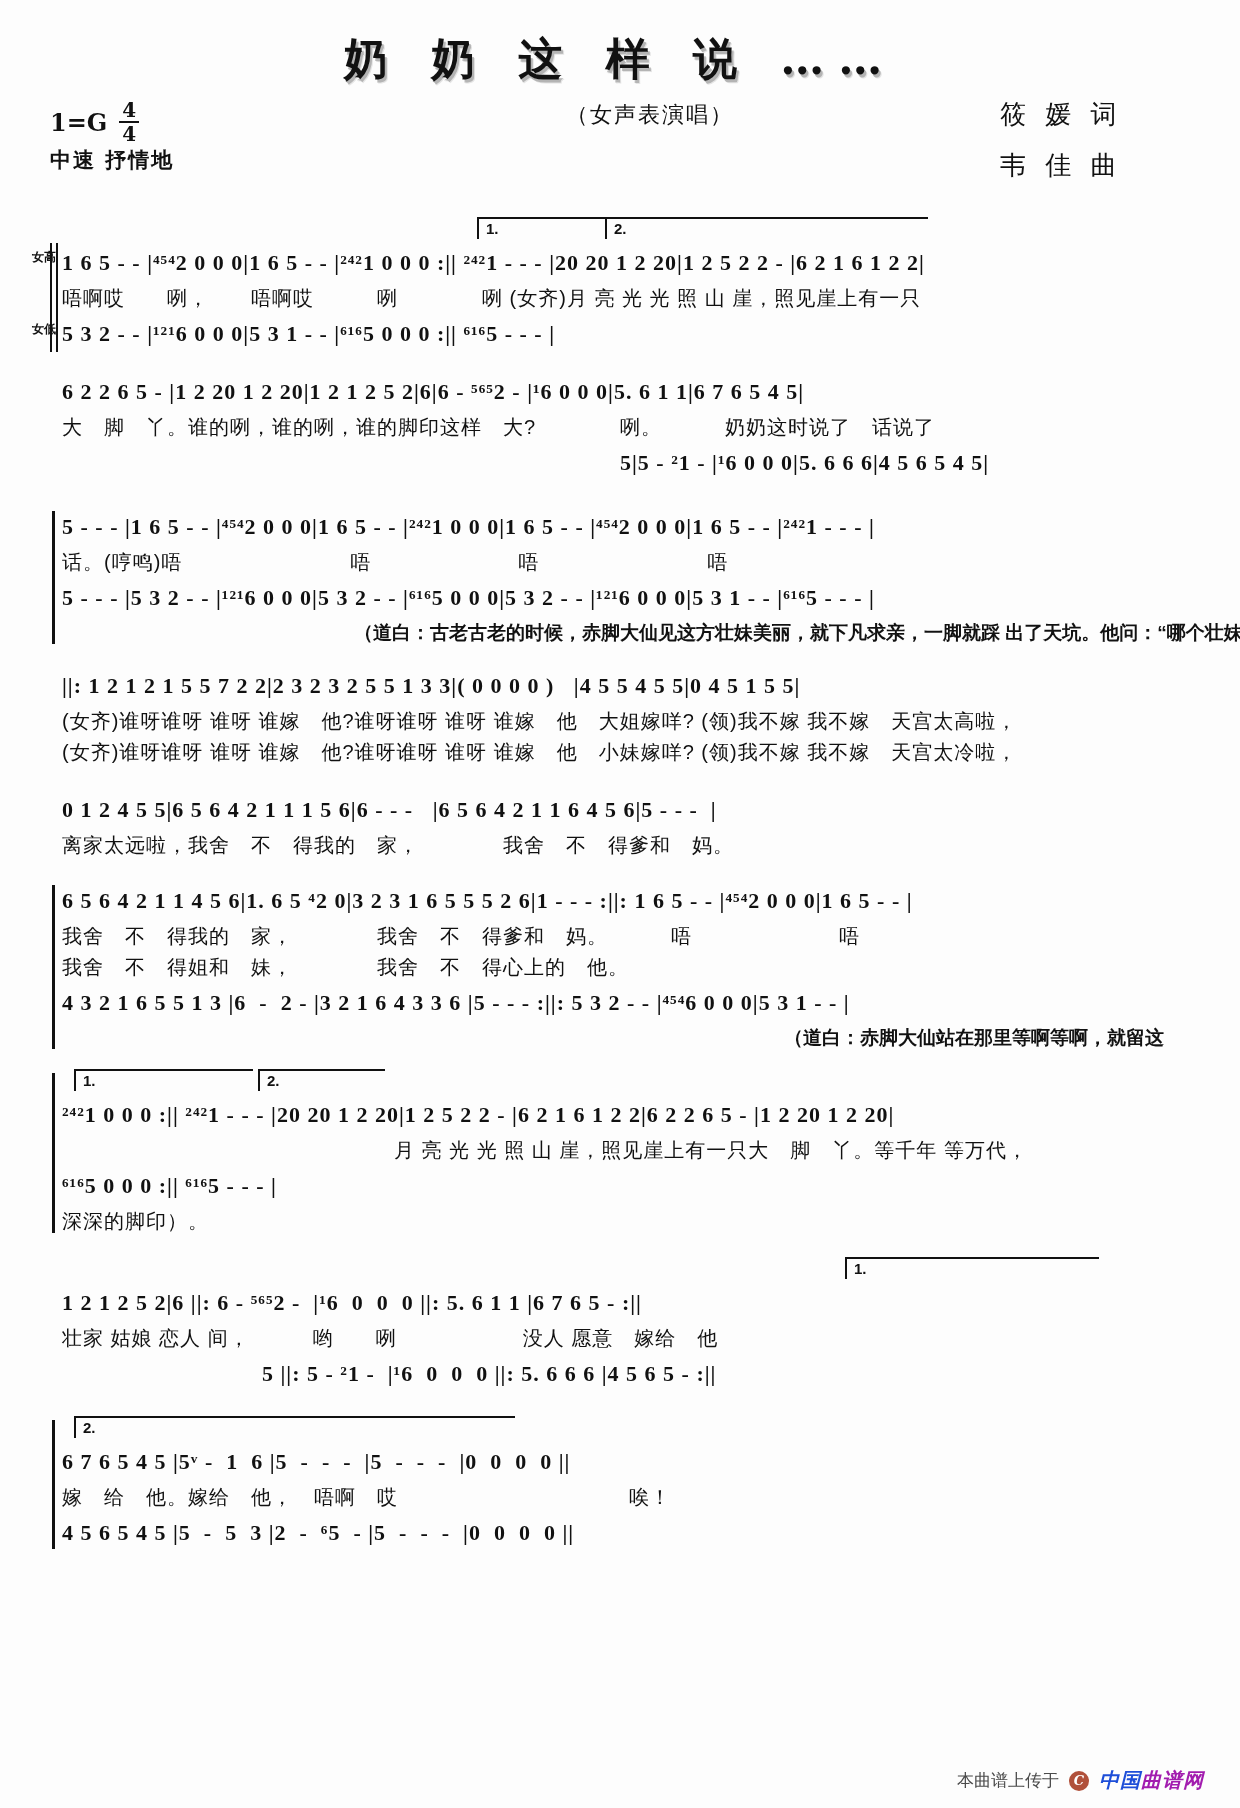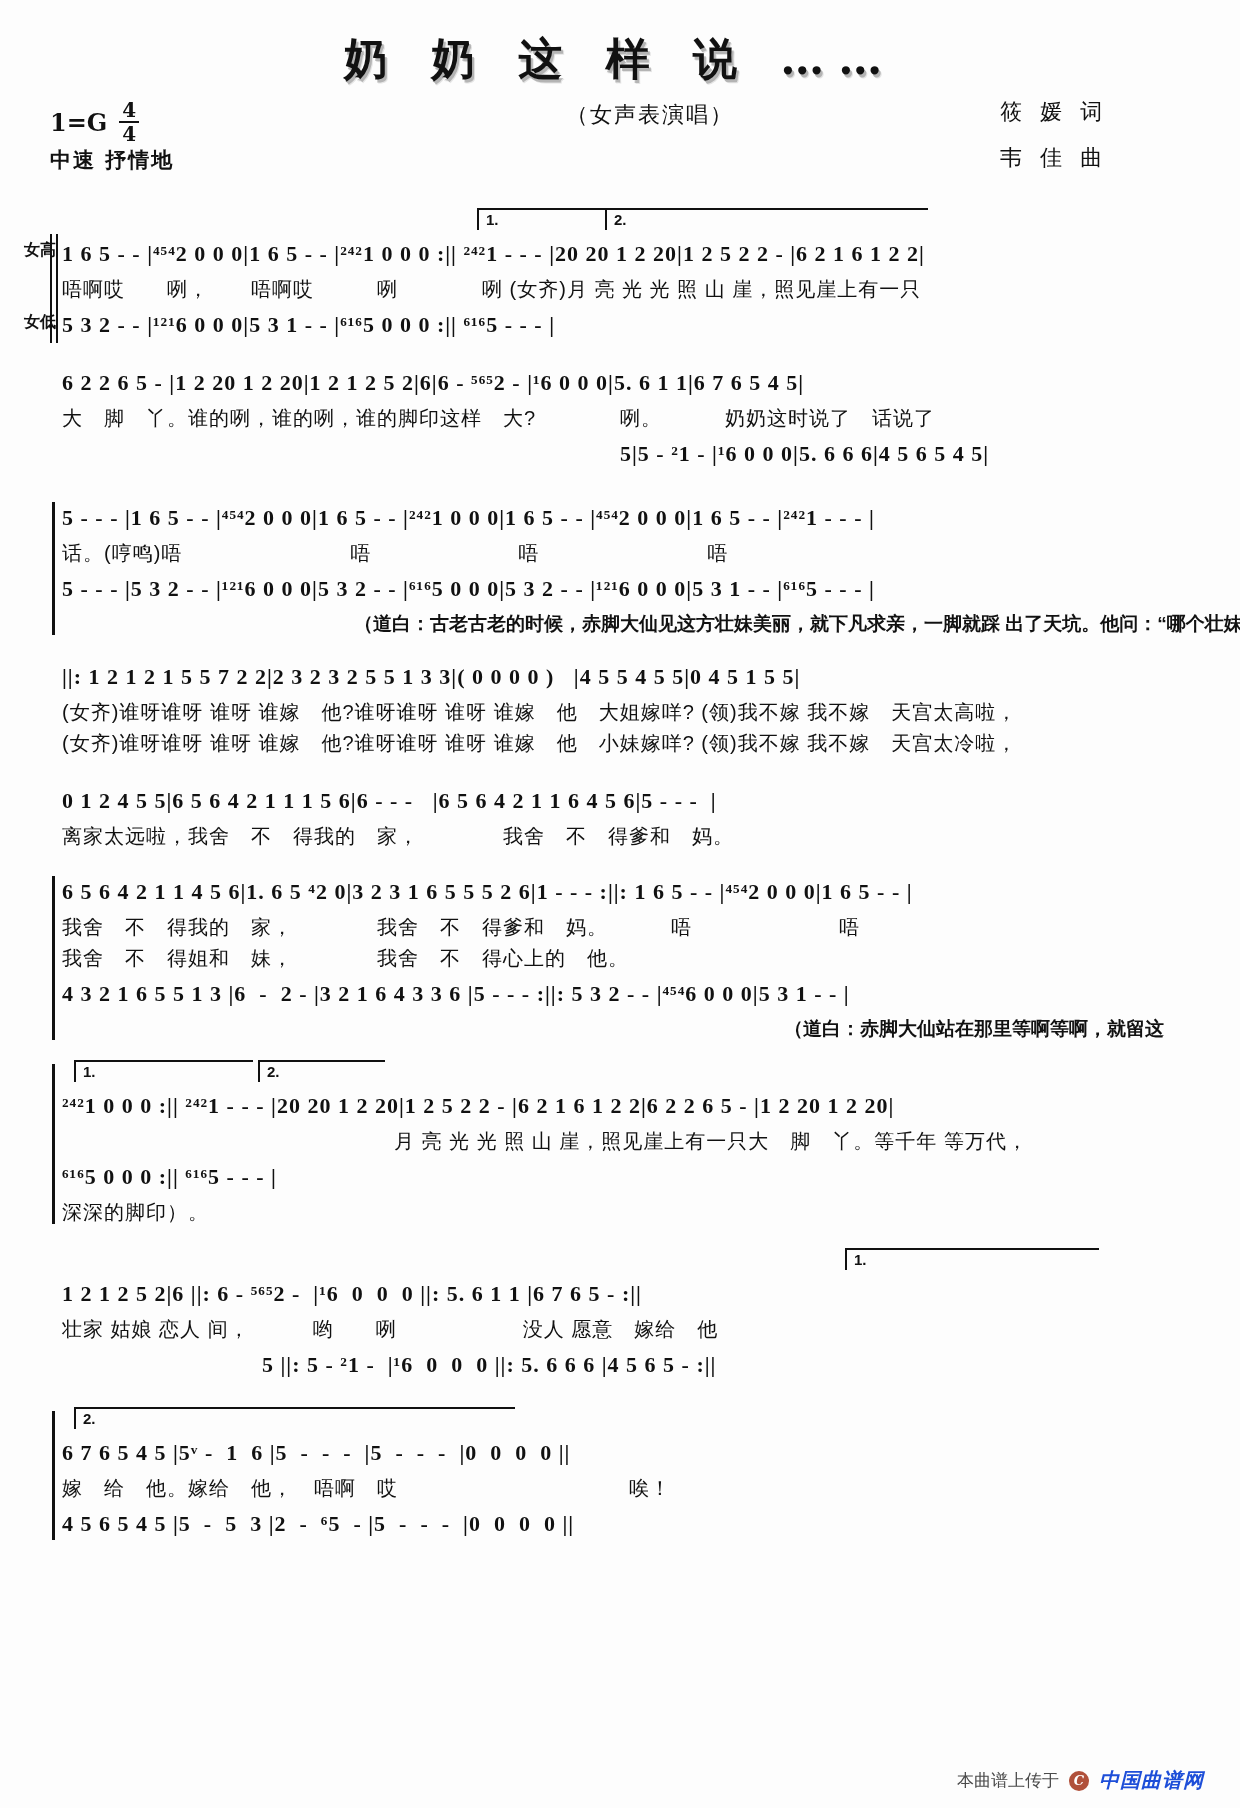--- a/index.html
+++ b/index.html
@@ -18,35 +18,35 @@
     font-size:44px;font-weight:bold;letter-spacing:14px;
     text-shadow:2px 3px 0 rgba(120,120,120,.45), 3px 4px 0 rgba(160,160,160,.25);
   }
   .meta-row{display:flex;align-items:flex-start;margin-top:11px;}
   .meta-left{width:250px;font-size:24px;font-weight:bold;font-family:"DejaVu Serif",serif;}
   .keysig{display:inline-flex;align-items:center;gap:12px;}
   .frac{display:inline-flex;flex-direction:column;align-items:center;line-height:1;font-size:20px;}
   .frac .num{border-bottom:2px solid #111;padding:0 3px 1px;}
   .frac .den{padding-top:1px;}
   .meta-center{flex:1;text-align:center;font-size:22px;letter-spacing:2px;}
-  .meta-right{width:190px;text-align:left;font-size:22px;line-height:1.1;letter-spacing:6px;}
+  .meta-right{width:190px;text-align:left;font-size:26px;line-height:1.1;letter-spacing:6px;}
   .meta-right div{margin-bottom:22px;}
   .tempo{font-size:21px;font-weight:bold;margin-top:2px;letter-spacing:2px;}
 
   
   .sys{position:relative;margin-left:12px;margin-right:0;}
   .notes{
     font-family:Liberation Serif, serif;font-weight:bold;
     font-size:22px;line-height:40px;white-space:pre;letter-spacing:1px;
   }
   .lyr{font-size:20px;line-height:31px;white-space:pre;letter-spacing:1px;}
   .spoken{font-size:19px;line-height:30px;white-space:pre;font-weight:bold;}
   .vlabel{
     position:absolute;left:-50px;width:44px;text-align:right;
-    font-size:16px;font-weight:bold;letter-spacing:0;
+    font-size:12px;font-weight:bold;letter-spacing:0;
   }
   .volta{
     position:absolute;height:20px;
     border-top:2px solid #111;border-left:2px solid #111;
     font-size:15px;font-weight:bold;padding:0 0 0 7px;line-height:20px;
   }
   
   .bar-double::before{
     content:"";position:absolute;left:-12px;width:4px;
     border-left:2px solid #111;border-right:2px solid #111;
@@ -78,21 +78,21 @@
   }
   .logo{
     width:20px;height:20px;border-radius:50%;
     background:#b0503a;color:#fff;display:inline-flex;
     align-items:center;justify-content:center;
     font-weight:bold;font-size:13px;font-style:italic;
     font-family:"DejaVu Serif",serif;
   }
   .site{font-weight:bold;font-style:italic;font-size:20px;letter-spacing:1px;}
   .site-dark{color:#1d4ed8;}
-  .site-light{color:#1d4ed8;}
+  .site-light{color:#a21caf;}
 </style>
 </head>
 <body>
 
 <div class="page">
 
   <div class="title">奶 奶 这 样 说 ……</div>
 
   <div class="meta-row">
     <div class="meta-left">

